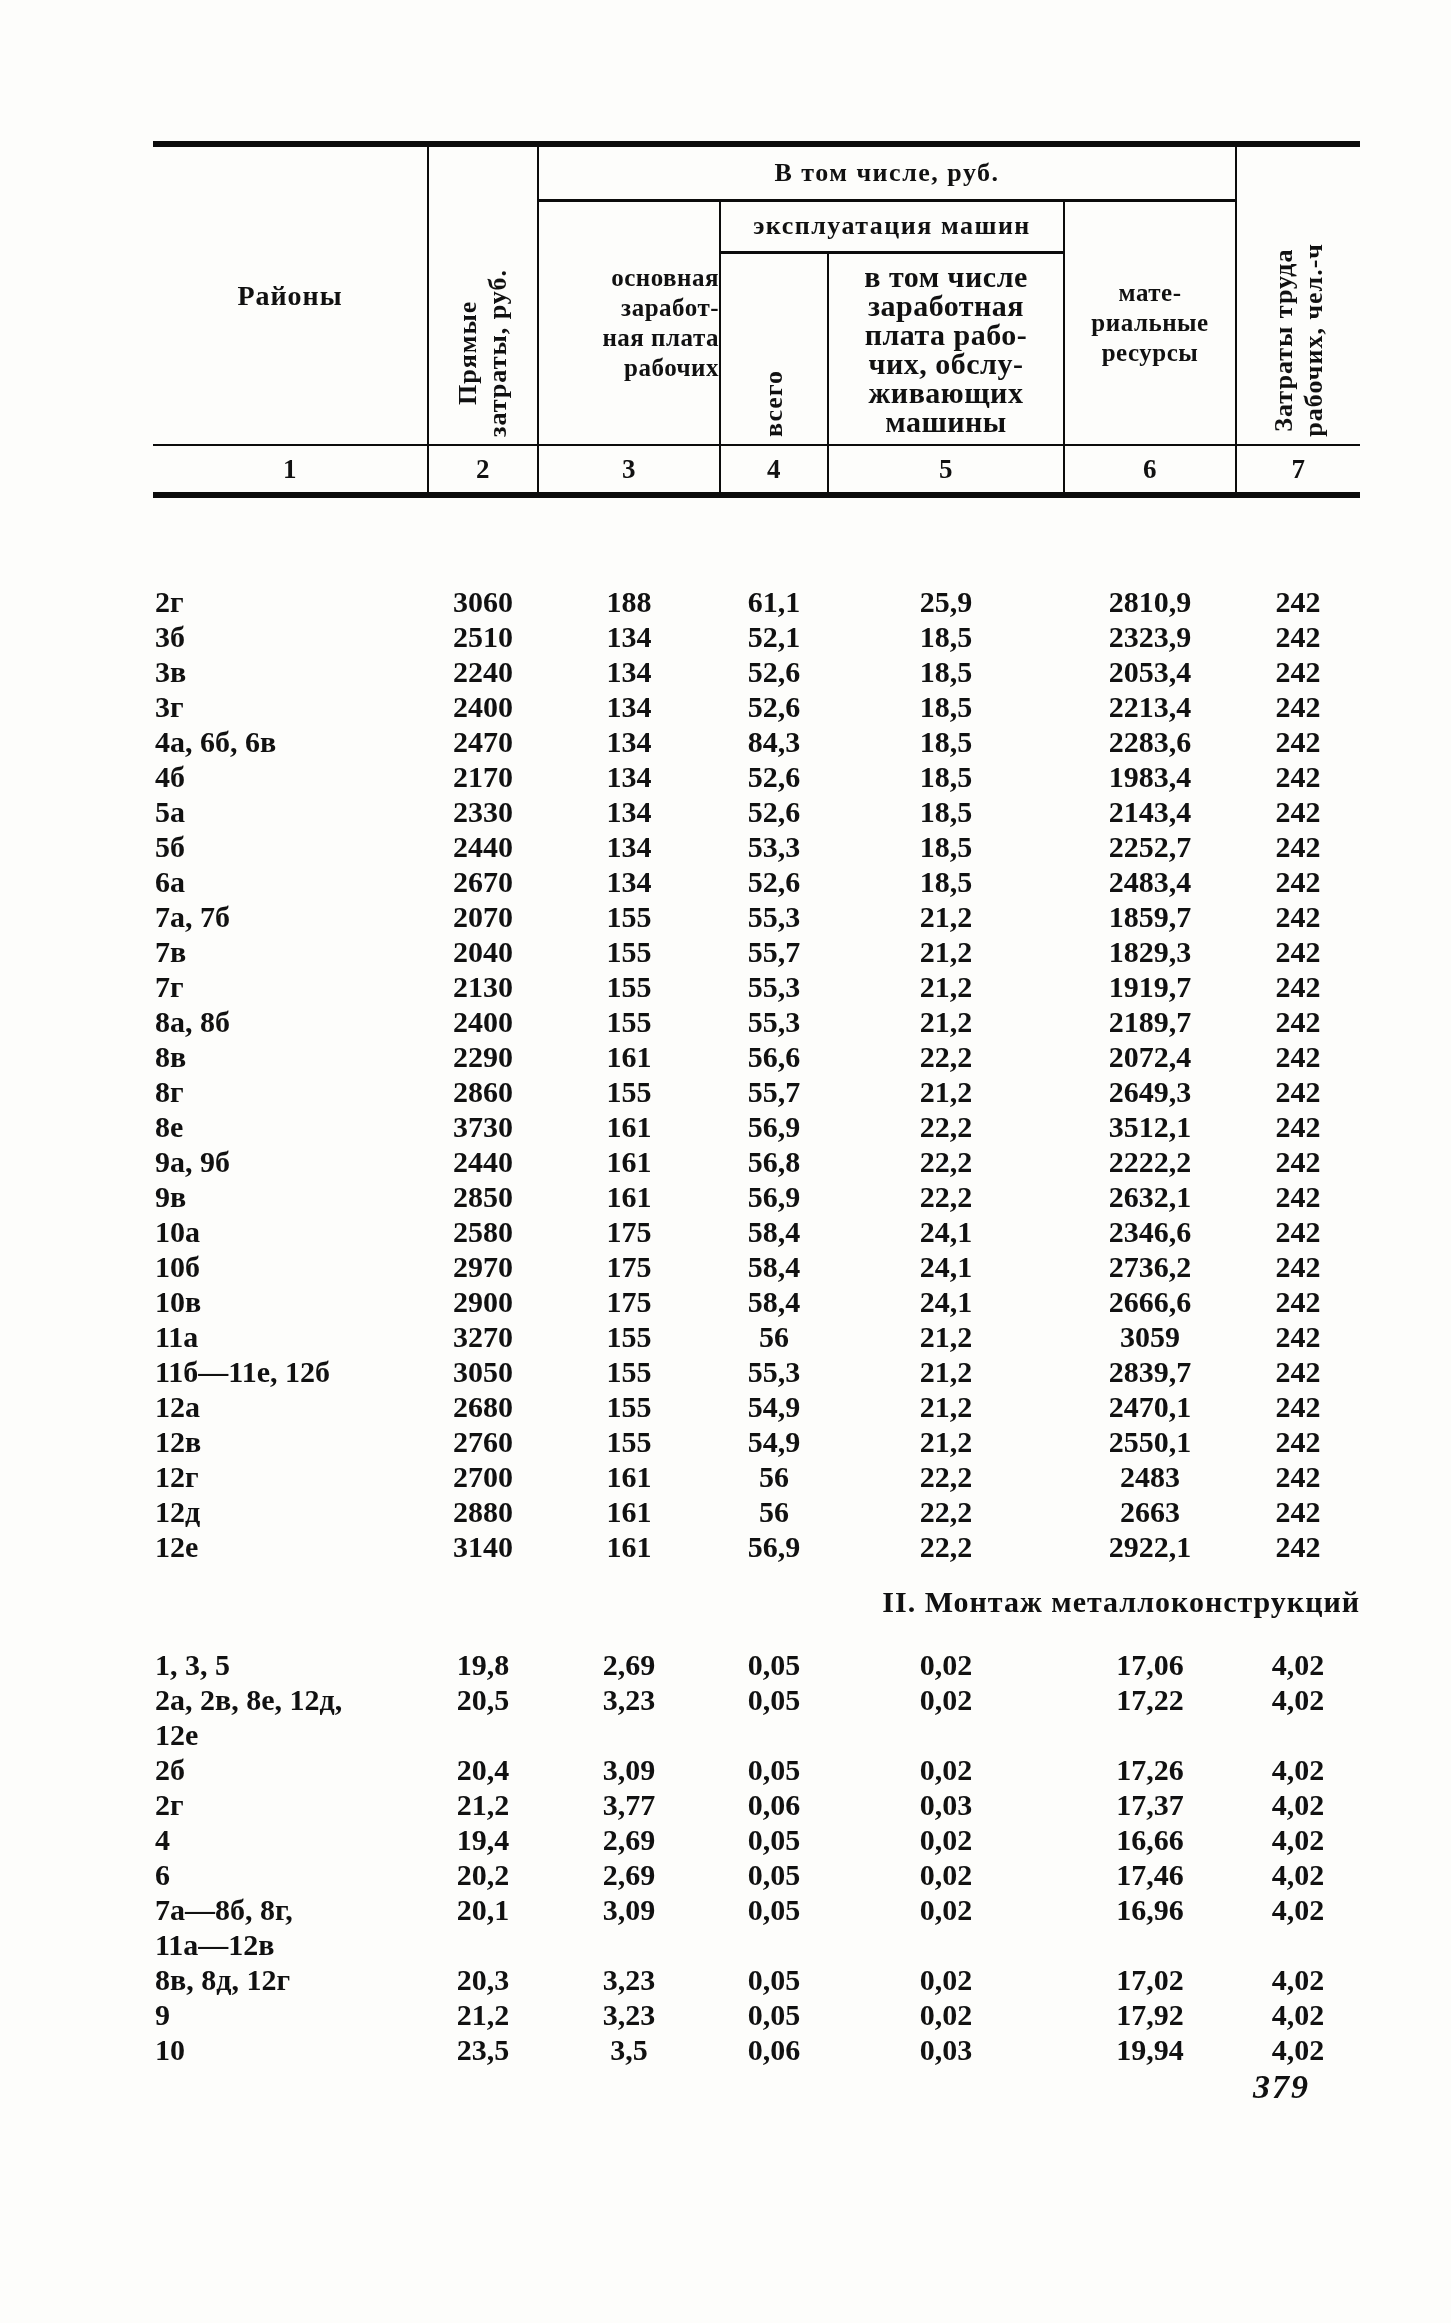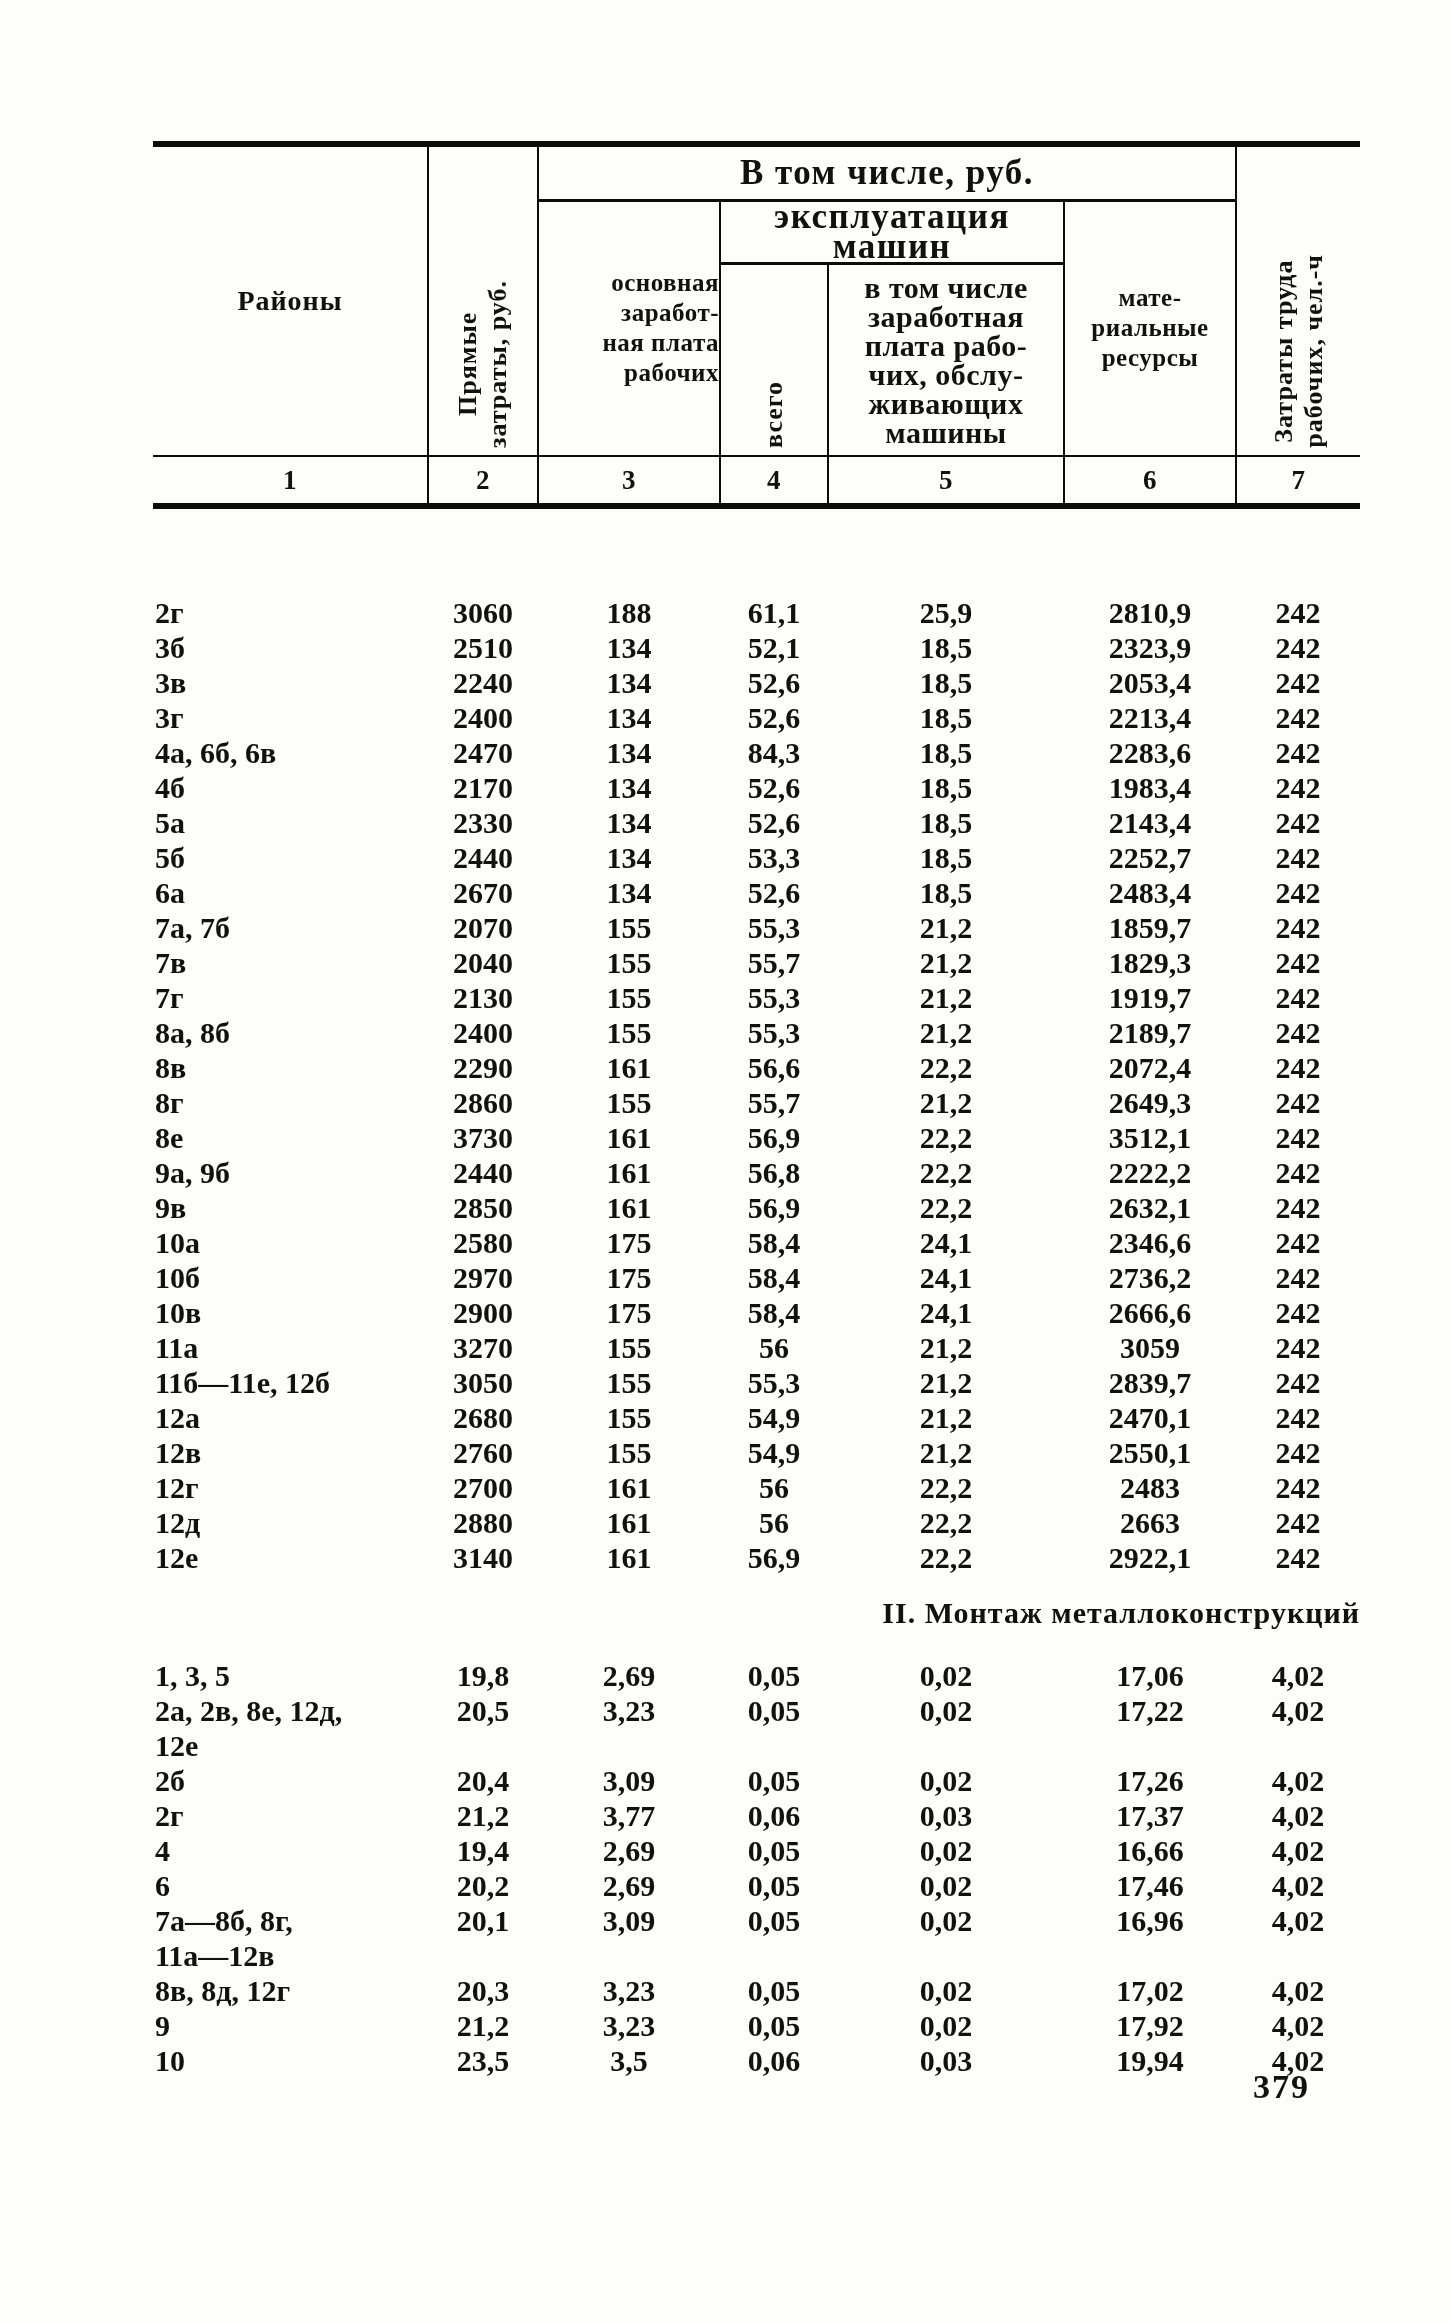--- a/index.html
+++ b/index.html
@@ -34,21 +34,21 @@
     font-size: 25px;
     line-height: 30px;
     letter-spacing: 0.5px;
     white-space: pre-line;
   }
   tr.h1 { height: 56px; }
   tr.h2 { height: 52px; }
   tr.h3 { height: 193px; }
   tr.hnum { height: 50px; }
   .bR { border-right: 2px solid #0c0c0c; }
-  th.group-cell { border-bottom: 3px solid #0c0c0c; font-size: 35px; letter-spacing: 1.5px; }
+  th.group-cell { border-bottom: 3px solid #0c0c0c; font-size: 26px; letter-spacing: 1.5px; }
   th.regions-cell { font-size: 28px; letter-spacing: 1px; }
   th.basic-wages-cell { text-align: right; padding-left: 22px; }
   th.machine-wages-cell { vertical-align: bottom; padding-bottom: 8px; font-size: 30px; line-height: 29px; }
   th.material-cell { vertical-align: middle; }
   .vtext-cell { vertical-align: bottom; }
   .vtext {
     display: inline-block;
     writing-mode: vertical-rl;
     transform: rotate(180deg);
     white-space: pre-line;
@@ -84,20 +84,21 @@
     padding-top: 20px;
     padding-bottom: 28px;
   }
   .page-num {
     position: absolute;
     left: 1253px;
     top: 2068px;
     font-size: 34px;
     font-weight: bold;
     letter-spacing: 2px;
+    font-style: italic;
   }
 </style>
 </head>
 <body>
 
 <div class="page">
 
   <div class="table-wrap">
     <table class="cost-table">
       <colgroup>

